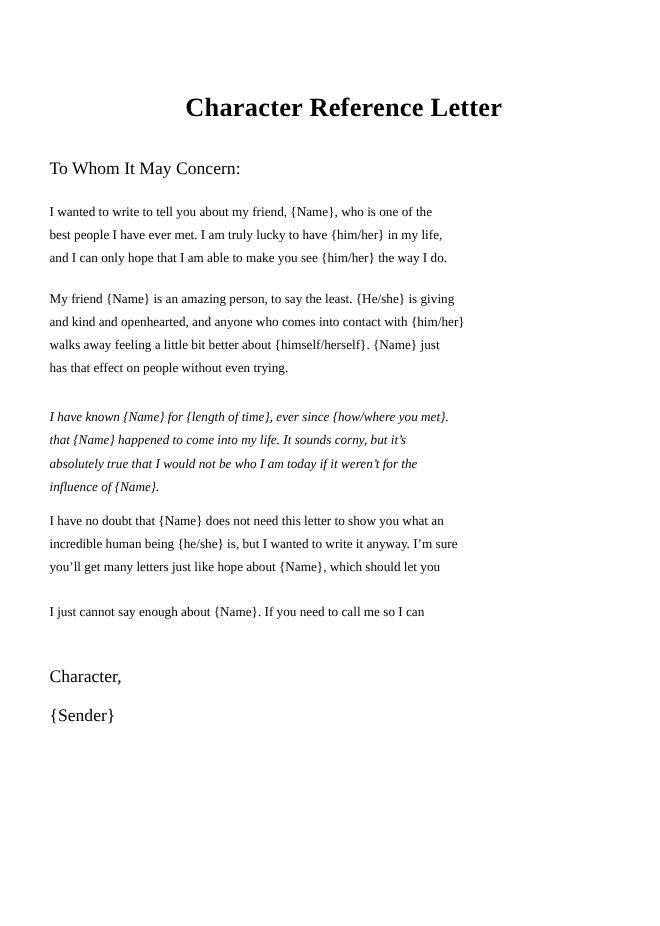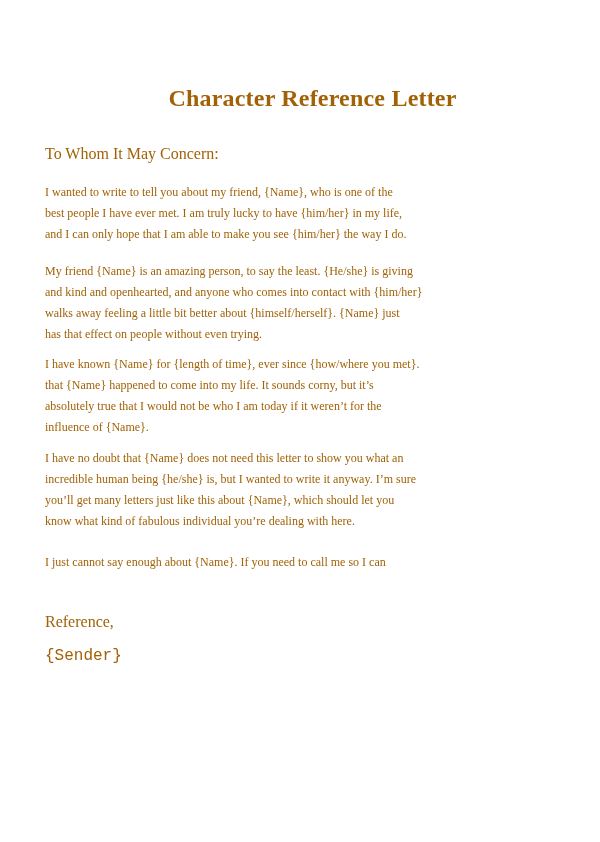--- a/index.html
+++ b/index.html
@@ -7,21 +7,21 @@
     padding: 0;
     background: #ffffff;
   }
   .page {
     position: relative;
     width: 600px;
     height: 842px;
     margin: 0 auto;
     background: #ffffff;
     font-family: "Liberation Serif", "DejaVu Serif", serif;
-    color: #a16207;
+    color: #000000;
     overflow: hidden;
   }
   .content {
     padding: 83px 20px 0 45px;
   }
   .doc-title {
     font-size: 24px;
     line-height: 30px;
     font-weight: bold;
     text-align: center;
@@ -36,33 +36,32 @@
   .para {
     font-size: 12px;
     line-height: 21px;
     margin: 0;
   }
   .para .line {
     white-space: nowrap;
   }
   .para-1 { margin-top: 18px; }
   .para-2 { margin-top: 16px; }
-  .para-3 { margin-top: 9px; }
+  .para-3 { margin-top: 24px; font-style: italic; }
   .para-4 { margin-top: 10px; }
   .para-5 { margin-top: 20px; }
   .closing {
     margin-top: 38px;
     font-size: 16px;
     line-height: 21px;
   }
   .signature {
     margin-top: 14px;
     font-size: 16px;
     line-height: 21px;
-    font-family: Liberation Mono, monospace;
   }
 </style>
 </head>
 <body>
 
 <div class="page">
   <div class="content">
 
     <h1 class="doc-title">Character Reference Letter</h1>
 
@@ -84,26 +83,25 @@
     <p class="para para-3">
       <span class="line" style="display:block">I have known {Name} for {length of time}, ever since {how/where you met}.</span>
       <span class="line" style="display:block">that {Name} happened to come into my life. It sounds corny, but it’s</span>
       <span class="line" style="display:block">absolutely true that I would not be who I am today if it weren’t for the</span>
       <span class="line" style="display:block">influence of {Name}.</span>
     </p>
 
     <p class="para para-4">
       <span class="line" style="display:block">I have no doubt that {Name} does not need this letter to show you what an</span>
       <span class="line" style="display:block">incredible human being {he/she} is, but I wanted to write it anyway. I’m sure</span>
-      <span class="line" style="display:block">you’ll get many letters just like this about {Name}, which should let you</span>
-      <span class="line" style="display:block">know what kind of fabulous individual you’re dealing with here.</span>
+      <span class="line" style="display:block">you’ll get many letters just like hope about {Name}, which should let you</span>
     </p>
 
     <p class="para para-5">
       <span class="line" style="display:block">I just cannot say enough about {Name}. If you need to call me so I can</span>
     </p>
 
-    <div class="closing">Reference,</div>
+    <div class="closing">Character,</div>
 
     <div class="signature">{Sender}</div>
 
   </div>
 </div>
 
 </body></html>

